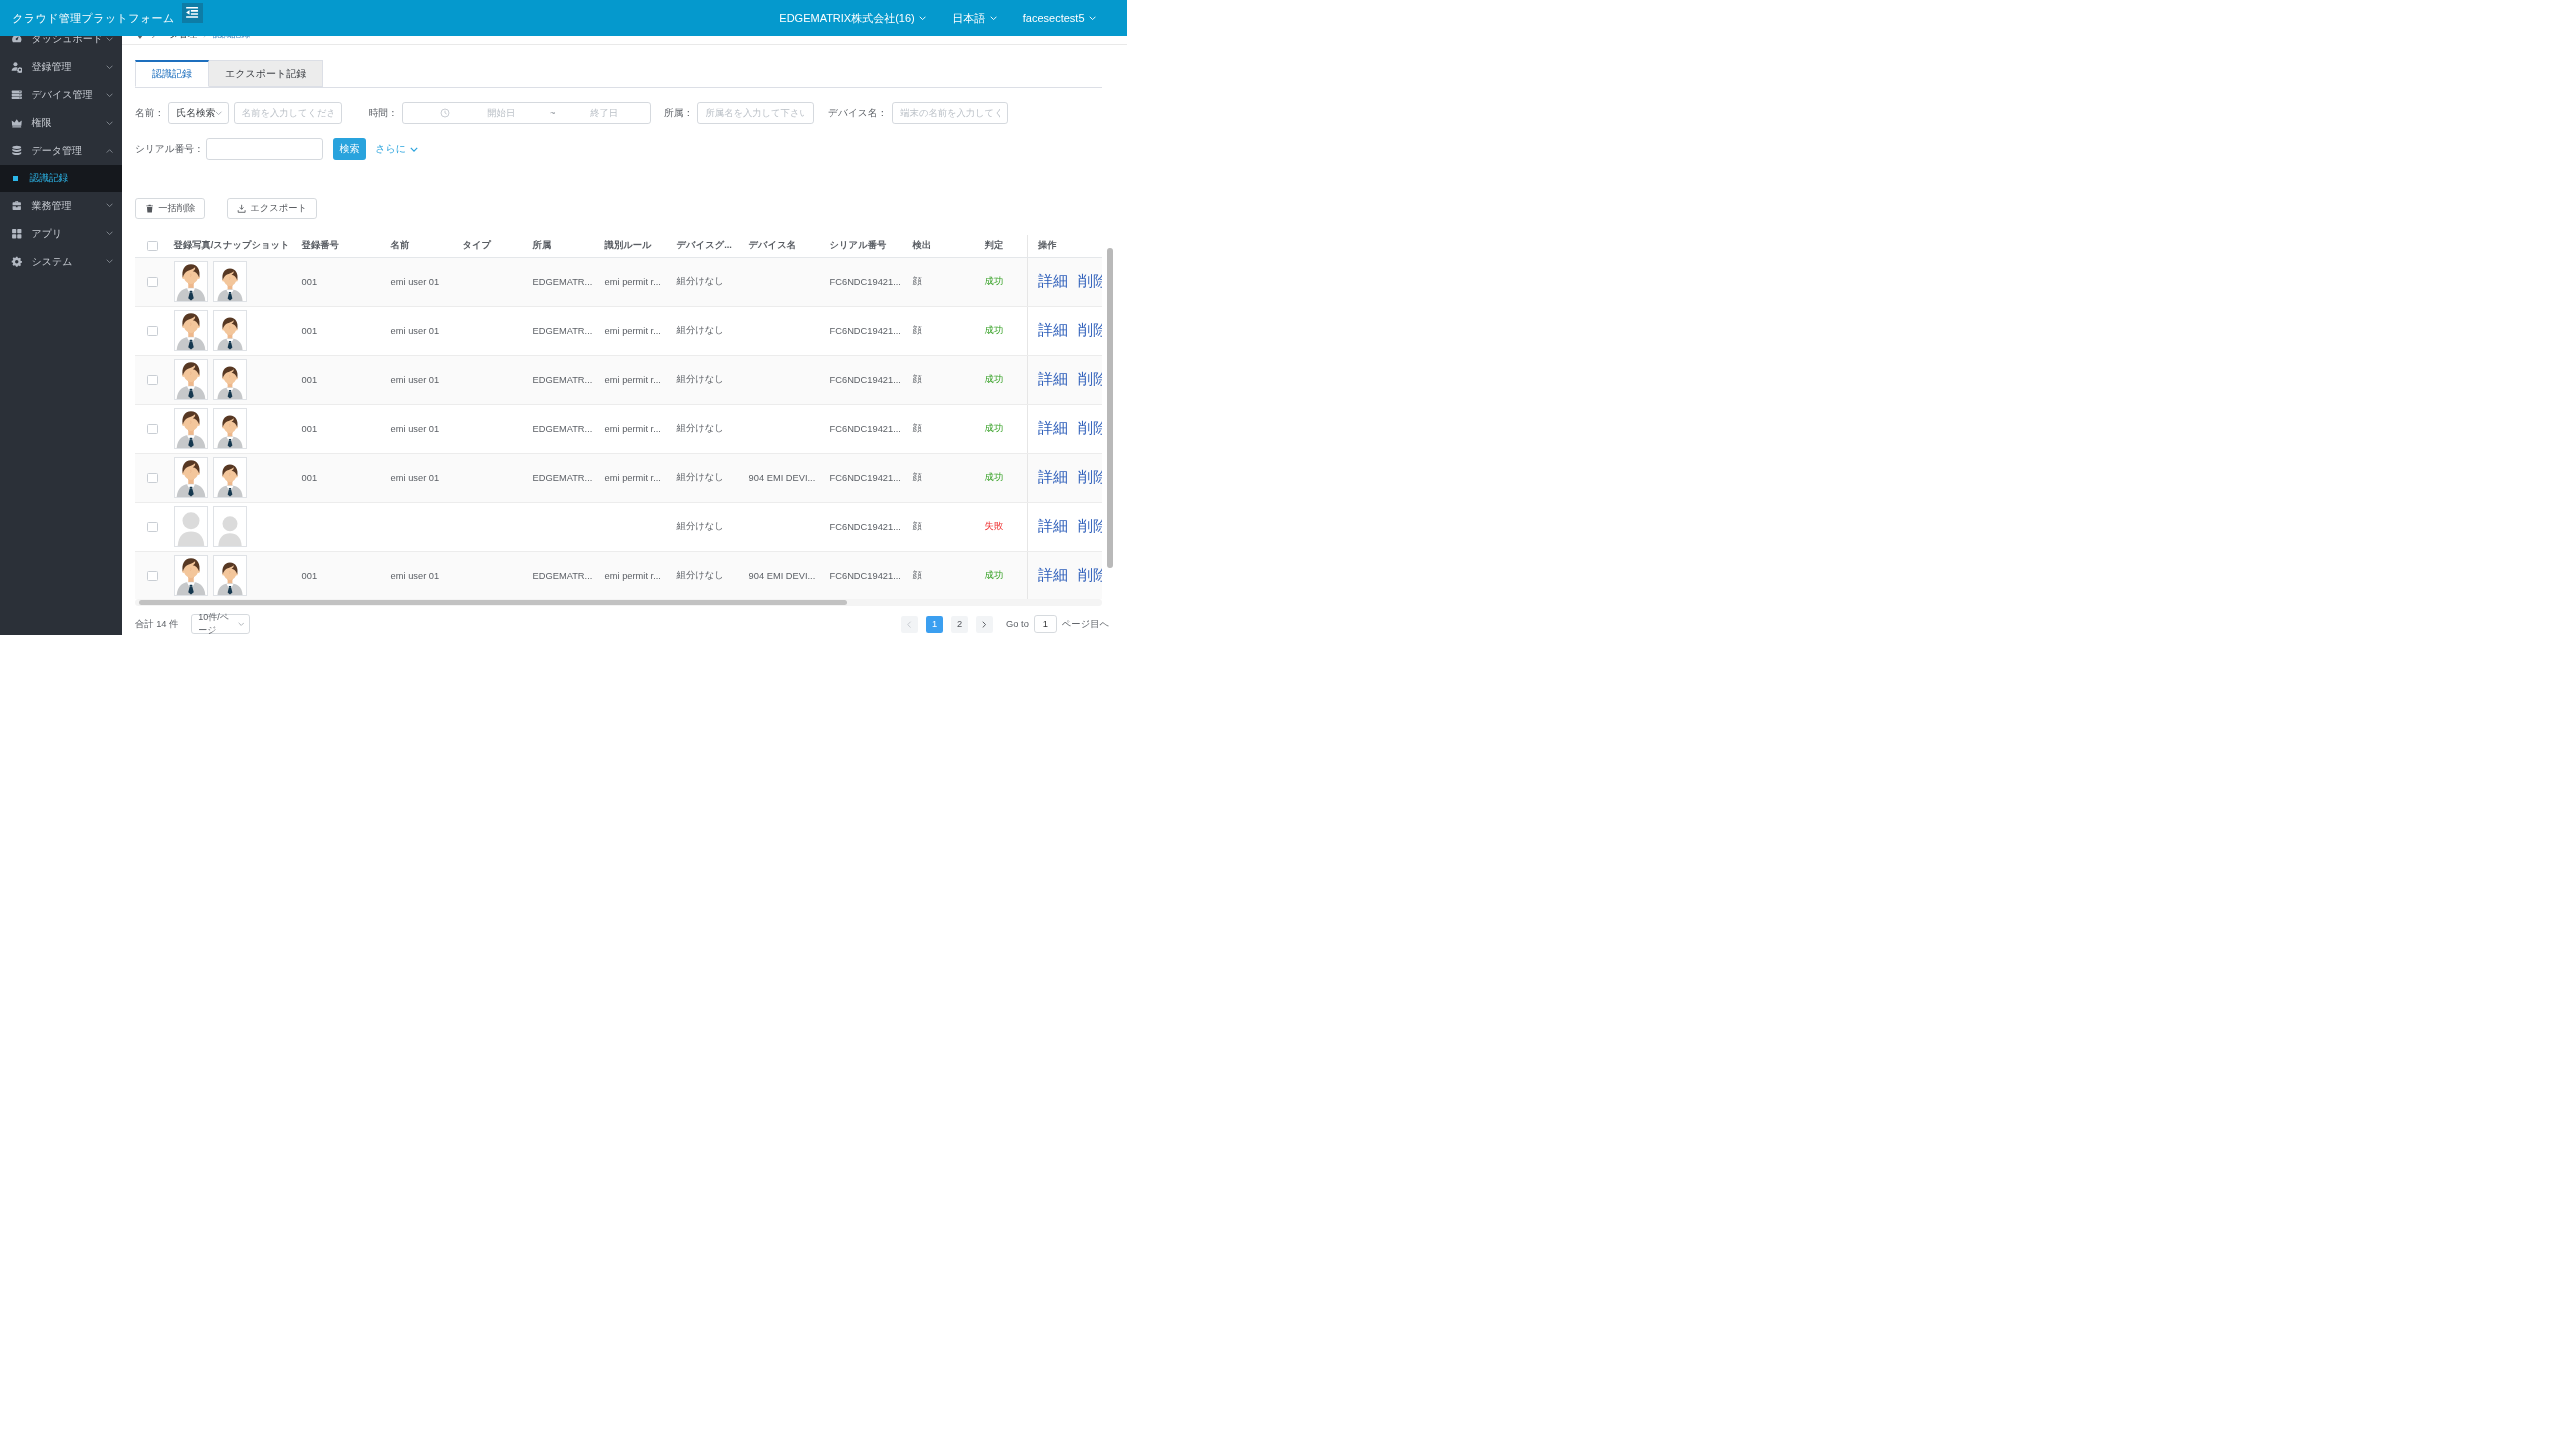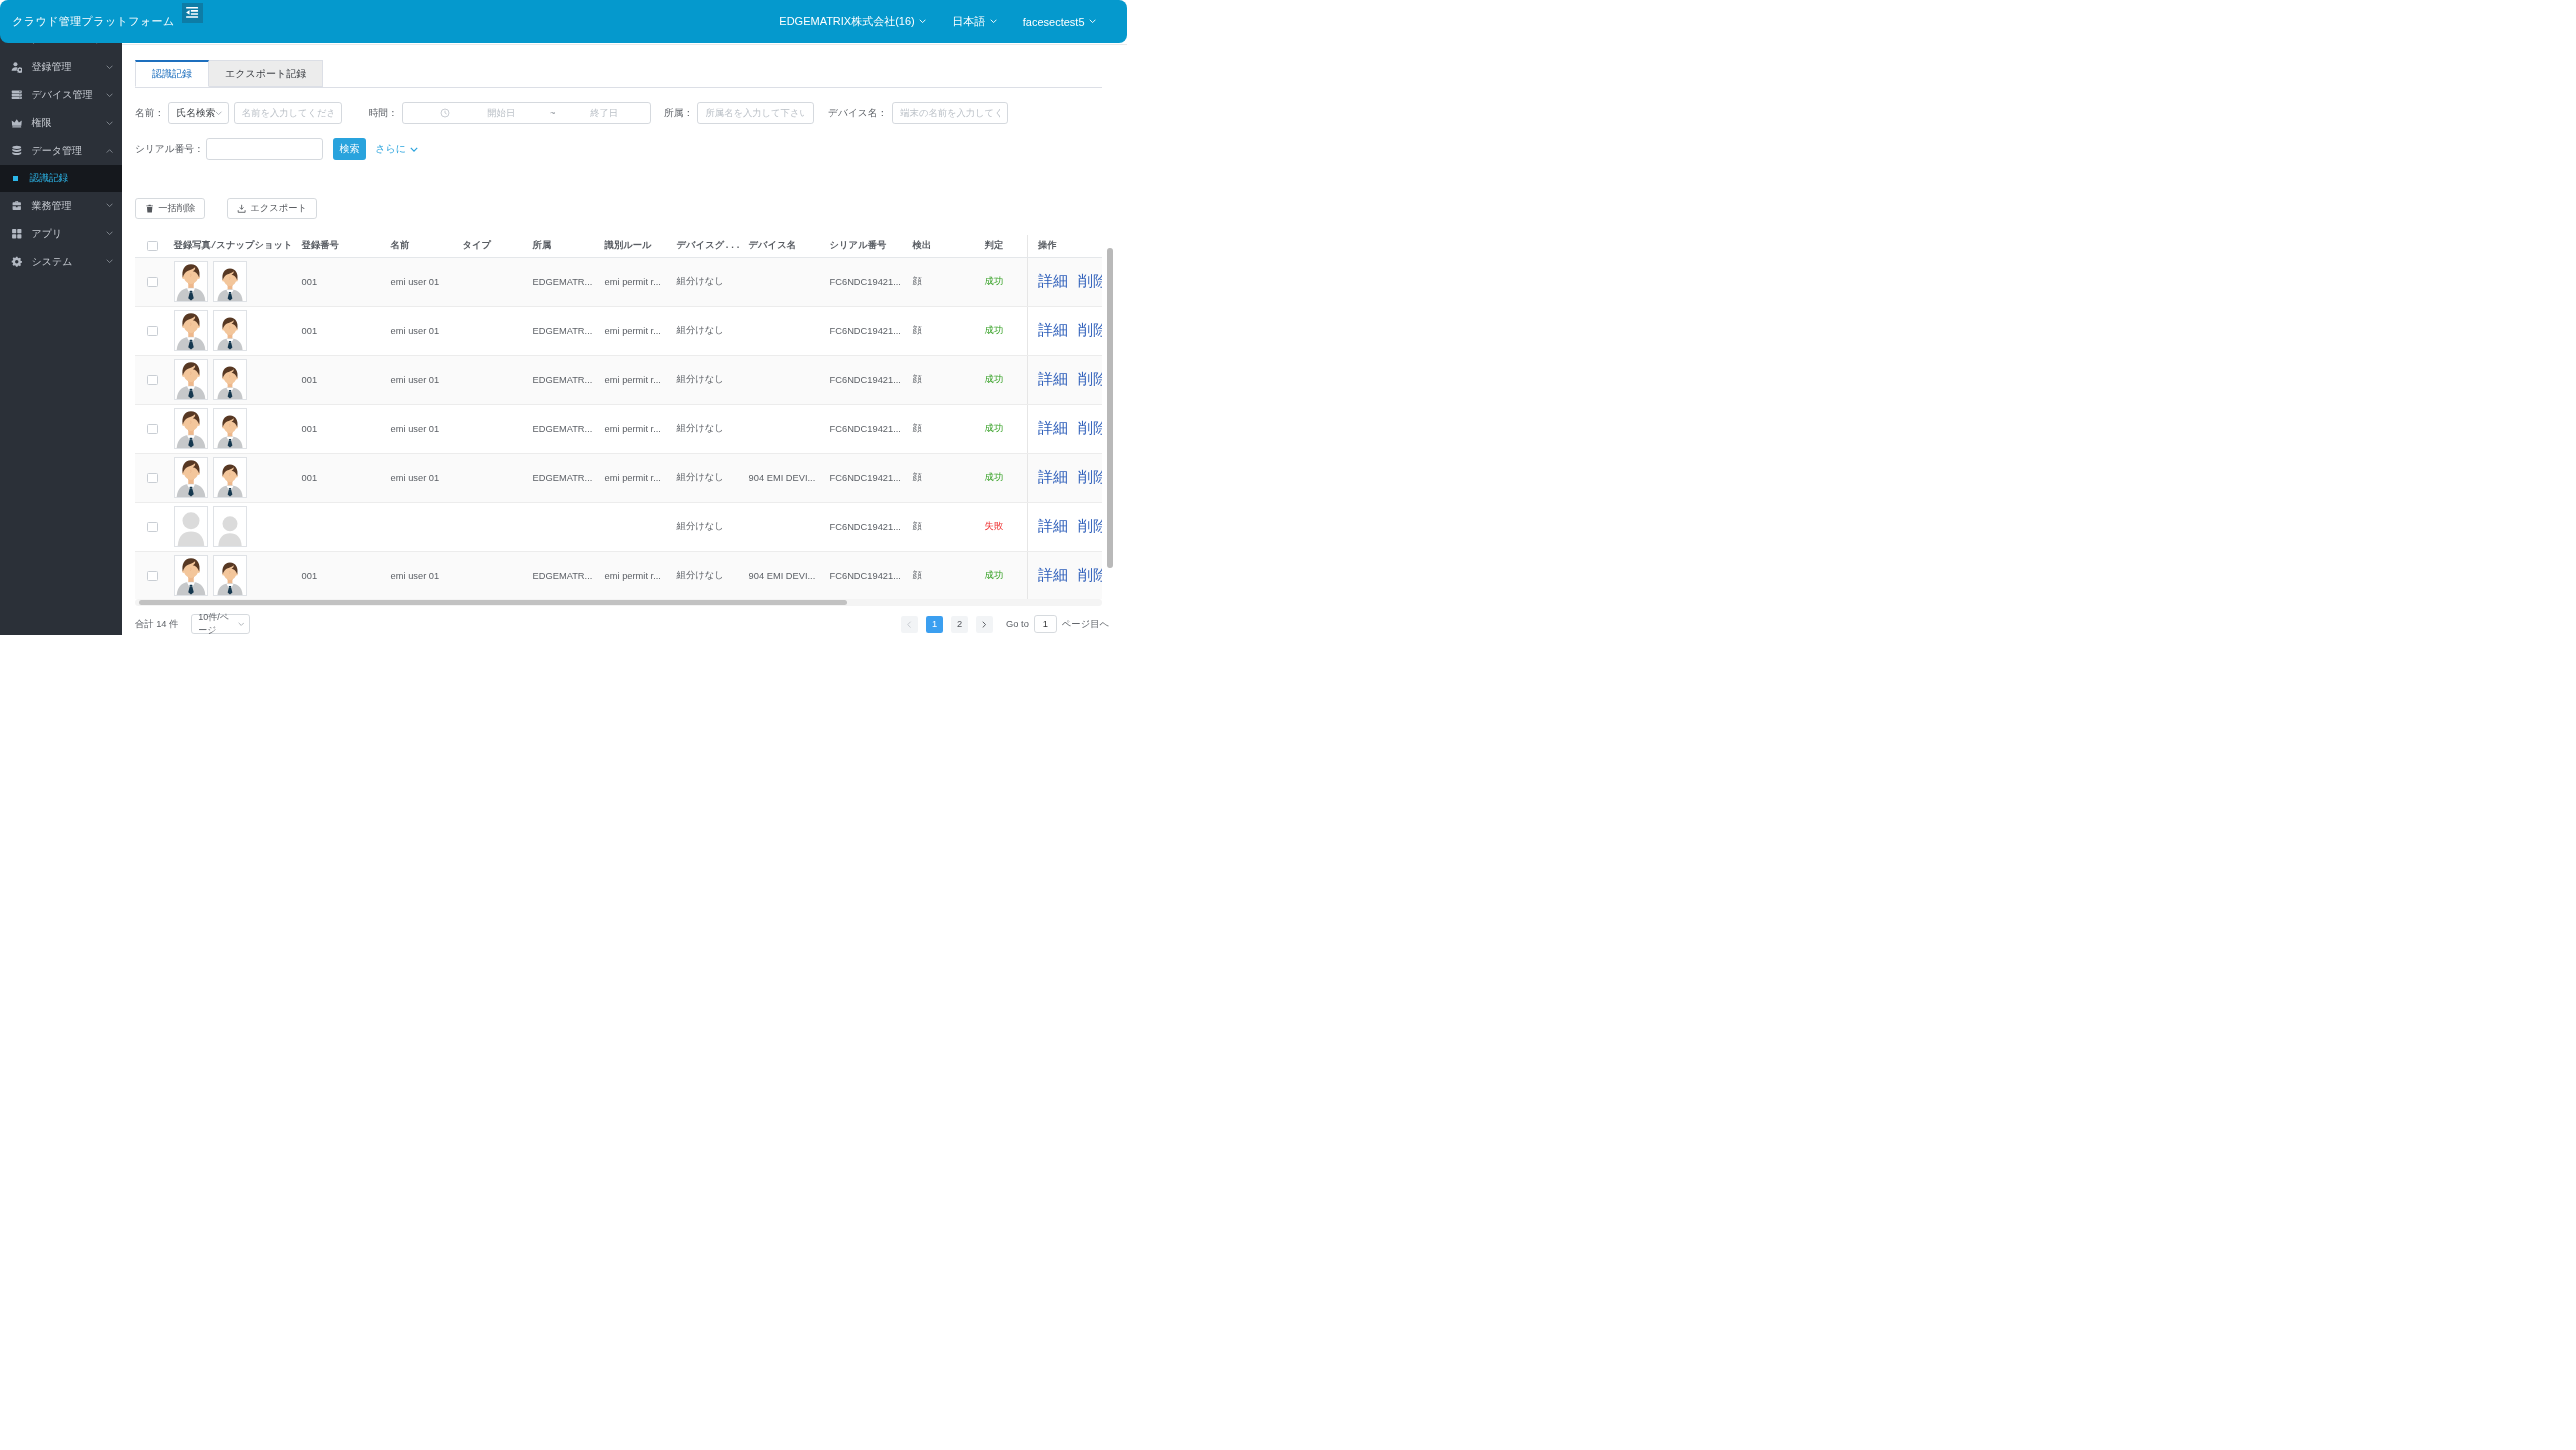--- a/index.html
+++ b/index.html
@@ -7,22 +7,22 @@
   body {
     font-family:"Liberation Sans","DejaVu Sans",sans-serif;
     background:#fff; position:relative; overflow:hidden; color:#5c6066;
   }
   svg { display:block; }
   button { border:none; background:none; font-family:inherit; cursor:pointer; }
   input { font-family:inherit; outline:none; }
   a { text-decoration:none; cursor:pointer; }
 
   
-  .topbar { position:absolute; left:0; top:0; right:0; height:43px;
-    background:#0599cd; display:flex; align-items:center; color:#fff; z-index:30;border-radius:8px; }
+  .topbar { position:absolute; left:0; top:0; right:0; height:36px;
+    background:#0599cd; display:flex; align-items:center; color:#fff; z-index:30; }
   .tb-title { margin-left:12.2px; font-size:11px; font-weight:500; letter-spacing:0.4px; }
   .collapse-btn { position:absolute; left:182px; top:2.9px; width:21px; height:20px;
     background:#0d7ca6; display:flex; align-items:center; justify-content:center; }
   .tb-right { margin-left:auto; display:flex; align-items:center; gap:26px;
     padding-right:31px; font-size:11px; }
   .tb-item { display:flex; align-items:center; gap:4.3px; cursor:pointer; }
 
   
   .sidebar { position:absolute; left:0; top:25px; bottom:0; width:122px;
     background:#2b3038; z-index:20; }
@@ -74,21 +74,21 @@
 
   
   .actions { margin:38px 0 0 13px; display:flex; gap:22px; }
   .act-btn { height:21px; padding:0 8.6px; border:0.7px solid #d6dade; border-radius:2.9px;
     background:#fff; color:#54575c; font-size:9.3px; display:inline-flex; align-items:center;
     gap:4.3px; }
 
   
   .table { margin:16px 0 0 13px; width:967px; font-size:9.3px; }
   .thead { display:flex; align-items:center; height:23px; border-bottom:0.7px solid #e4e7ea;
-    font-weight:bold; color:#595d63;font-family:Liberation Mono, monospace; }
+    font-weight:bold; color:#595d63; }
   .tbody { height:341px; overflow:hidden; }
   .trow { display:flex; align-items:center; height:49px; border-bottom:0.7px solid #ececec;
     background:#fff; }
   .trow.alt { background:#fafafa; }
   .th,.td { padding-left:3.6px; white-space:nowrap; overflow:hidden; flex:none; }
   .c0{width:35px; display:flex; justify-content:center; padding-left:0;}
   .c1{width:128px}.c2{width:89px}.c3{width:72px}.c4{width:70px}.c5{width:72px}
   .c6{width:72px}.c7{width:72px}.c8{width:81px}.c9{width:83px}.c10{width:72px}
   .c11{width:46px}
   .c12{width:77px; align-self:stretch; display:flex; align-items:center;

